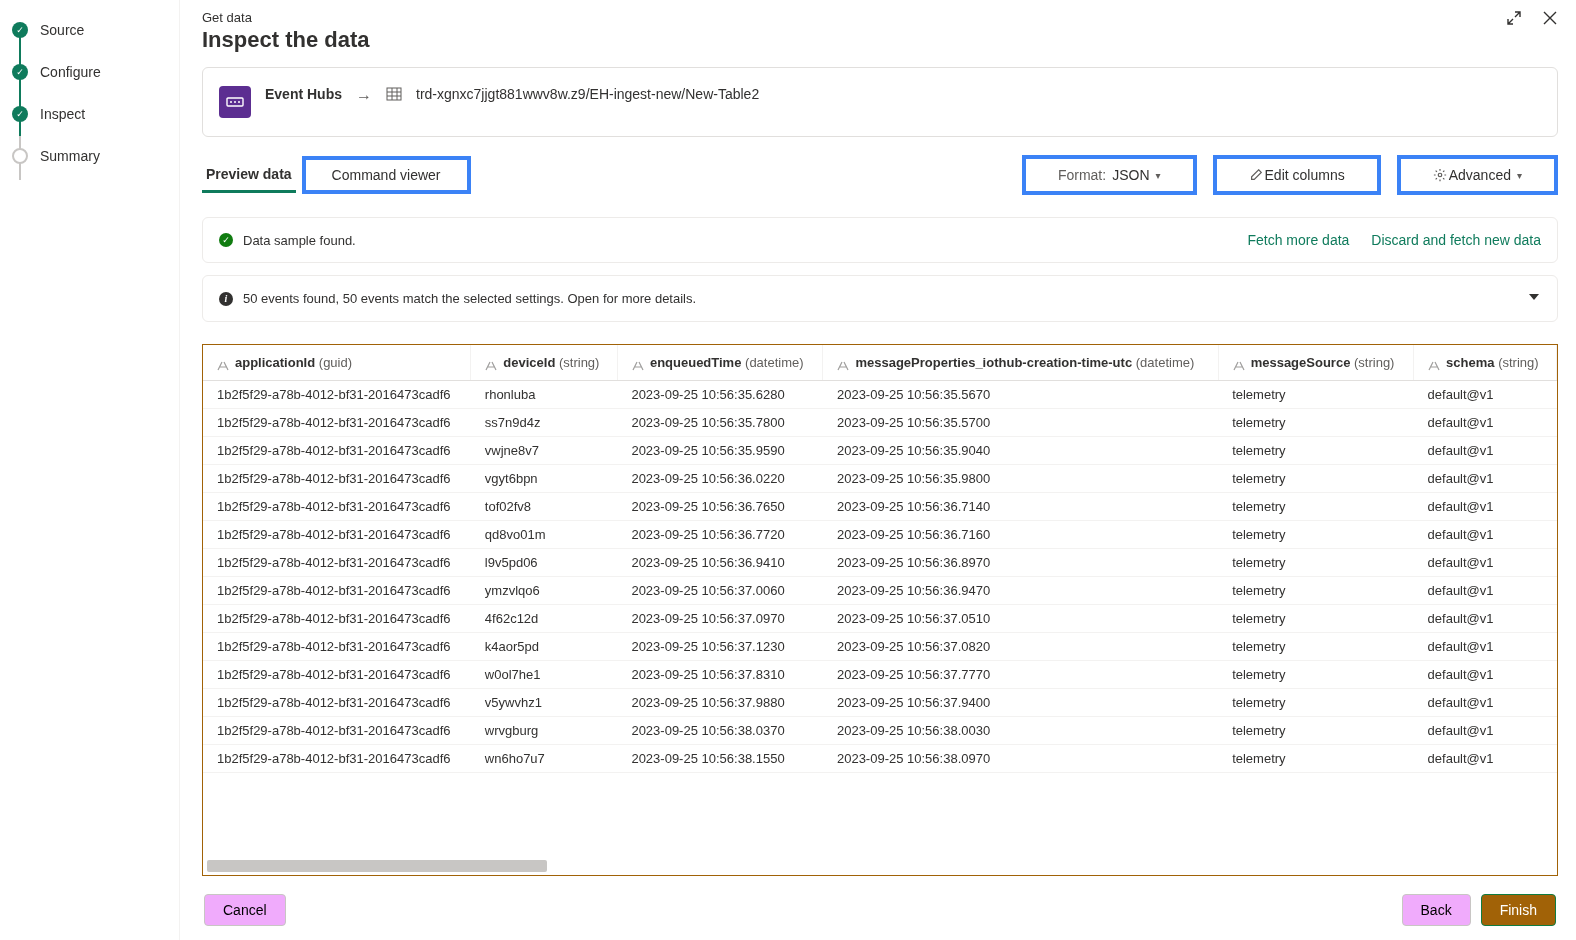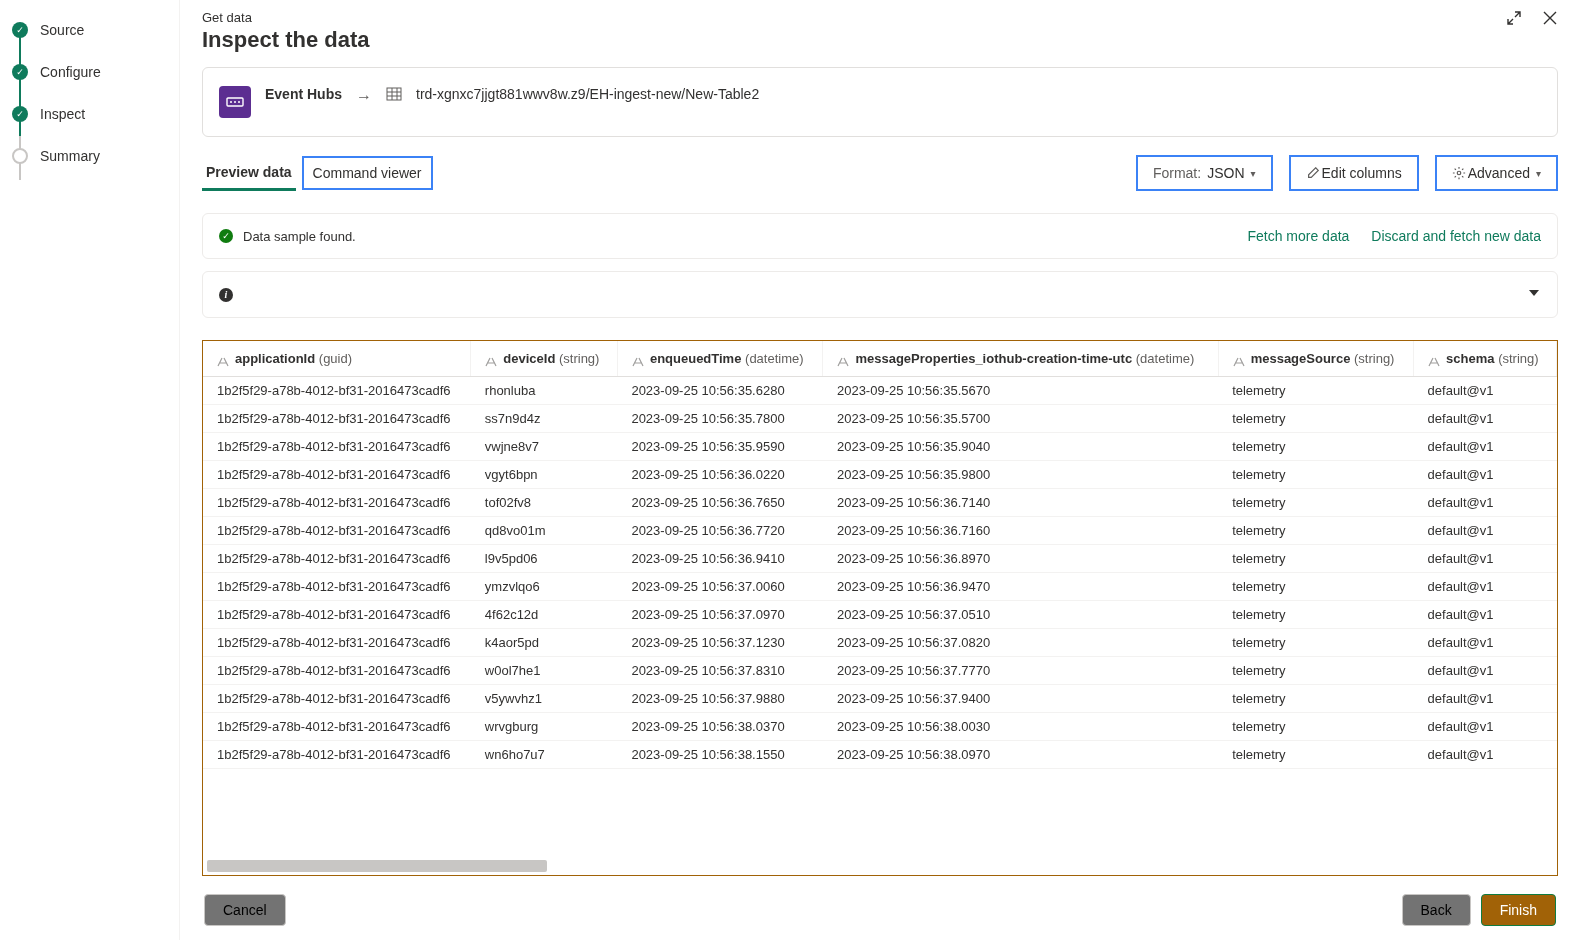--- a/index.html
+++ b/index.html
@@ -32,21 +32,21 @@
 .crumb-title { font-weight: 600; font-size: 14px; }
 .arrow { font-size: 16px; color: #605e5c; }
 .table-icon { display: inline-flex; }
 .table-icon svg { width: 16px; height: 16px; stroke: #605e5c; fill: none; stroke-width: 1; }
 .crumb-path { font-size: 14px; color: #323130; }
 
 
 .tabrow { display: flex; align-items: center; margin-top: 18px; gap: 6px; }
 .tab { padding: 8px 4px; font-size: 14px; color: #323130; cursor: pointer; }
 .tab.active { font-weight: 600; border-bottom: 3px solid #0f7b5c; }
-.redbox { border: 2px solid #3b82f6; padding: 3px 7px; }
+.redbox { border: 4px solid #3b82f6; padding: 3px 24px; }
 .spacer { flex: 1; }
 .toolbar-btn { display: flex; align-items: center; gap: 2px; font-size: 14px; color: #323130; cursor: pointer; padding: 5px 8px; }
 .toolbar-btn svg { width: 14px; height: 14px; stroke: #605e5c; fill: none; stroke-width: 1.4; }
 .fmt-label { color: #605e5c; }
 .fmt-val { font-weight: 400; margin-left: 4px; }
 .chev { font-size: 10px; color: #605e5c; margin-left: 4px; }
 
 
 .infobar { border: 1px solid #edebe9; border-radius: 6px; padding: 14px 16px; display: flex; align-items: center; gap: 10px; margin-top: 22px; }
 .infobar2 { border: 1px solid #edebe9; border-radius: 6px; padding: 14px 16px; display: flex; align-items: center; gap: 10px; margin-top: 12px; cursor: pointer; }
@@ -63,21 +63,21 @@
 thead th { text-align: left; padding: 10px 14px; background: #fff; font-weight: 600; color: #323130; white-space: nowrap; border-bottom: 1px solid #e1dfdd; border-right: 1px solid #f3f2f1; position: sticky; top: 0; }
 tbody td { padding: 6px 14px; border-bottom: 1px solid #f3f2f1; white-space: nowrap; }
 .type-ic { display:inline-block; width:12px; height:10px; margin-right:6px; vertical-align:middle; opacity:.6; }
 .type-ic svg { width:12px; height:10px; stroke:#605e5c; fill:none; stroke-width:1.2; }
 th .th-name { color:#323130; }
 th .th-type { color:#605e5c; font-weight:400; }
 .hscroll-thumb { position:absolute; bottom:3px; left:4px; height:12px; width:340px; background:#c8c6c4; border-radius:2px; }
 
 
 .footer { display:flex; align-items:center; padding:18px 2px 0 2px; }
-.btn { padding: 7px 18px; border-radius: 4px; font-size: 14px; cursor: pointer; border: 1px solid #c8c6c4; background: #737373; }
+.btn { padding: 7px 18px; border-radius: 4px; font-size: 14px; cursor: pointer; border: 1px solid #c8c6c4; background: #f0abfc; }
 .btn.primary { background: #a16207; color: #fff; border-color: #107c41; }
 </style>
 </head>
 <body>
 
 <div class="app">
   <div class="stepper">
     <div class="step-line"></div>
     <div class="step-line2"></div>
     <div class="step">
@@ -174,20 +174,21 @@
     <div class="infobar">
       <div class="ok-dot">✓</div>
       <div>Data sample found.</div>
       <div class="spacer"></div>
       <div class="link">Fetch more data</div>
       <div class="link" style="margin-left:12px;">Discard and fetch new data</div>
     </div>
 
     <div class="infobar2">
       <div class="info-dot">i</div>
+      <div>50 events found, 50 events match the selected settings. Open for more details.</div>
       <div class="caret-down">
         <svg viewBox="0 0 14 14">
             <path d="M2 4l5 6 5-6z"></path>
           </svg>
       </div>
     </div>
 
     <div class="tablewrap">
       <div class="tscroll">
         <table>

